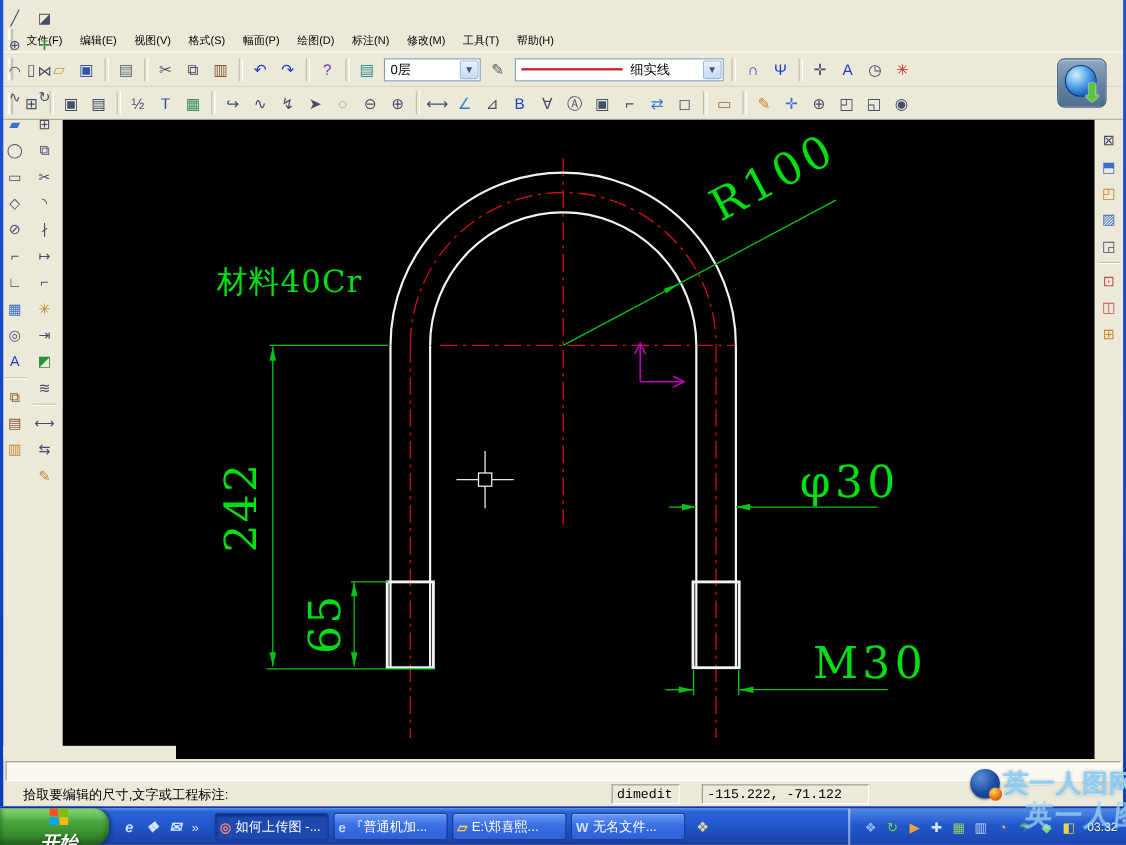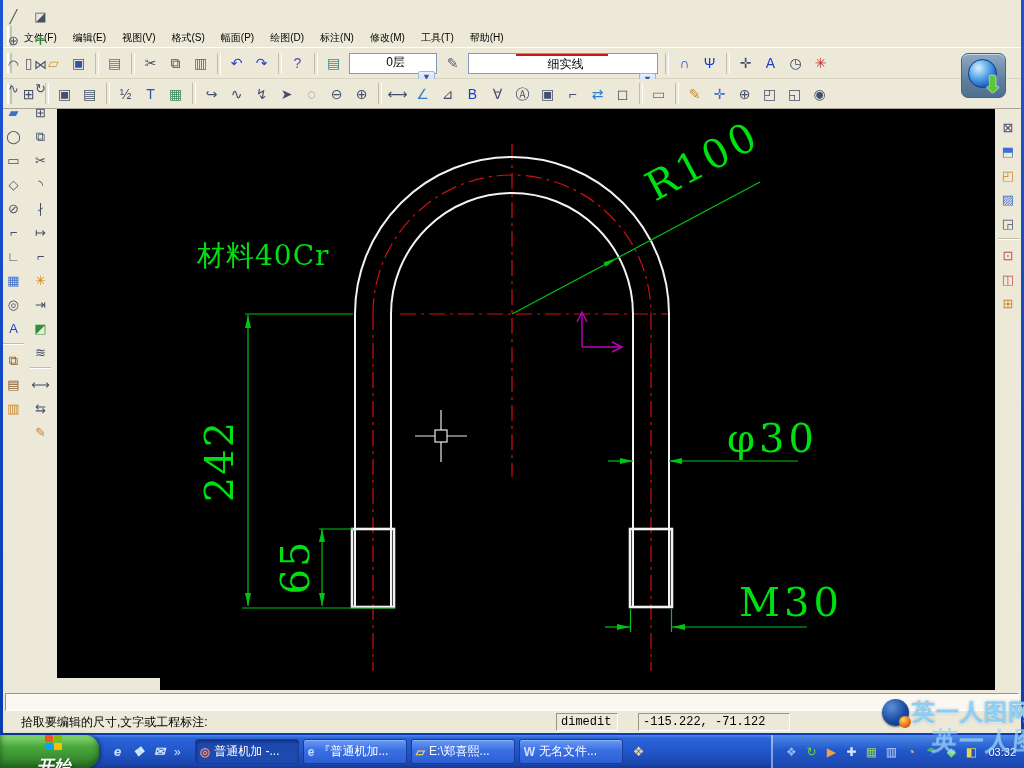--- a/index.html
+++ b/index.html
@@ -32,21 +32,21 @@
   .tbrow { position:absolute; left:3px; width:1018px; background:#ece9d8; display:flex; align-items:center; }
   .tb1 { top:48px; height:31px; border-bottom:1px solid #d8d4c0; }
   .tb2 { top:79px; height:30px; border-bottom:1px solid #aca899; }
   .tbtn { width:25px; height:23px; display:flex; align-items:center; justify-content:center;
     font-size:14px; color:#44506a; position:relative; flex:none; }
   .tbtn .glyph { line-height:1; }
   .tbtn.gap { margin-left:11px; }
   .tbtn.gap::before { content:''; position:absolute; left:-7px; top:1px; height:21px; width:2px;
     border-left:1px solid #c0bca8; border-right:1px solid #fff; }
   .combo { height:21px; background:#fff; border:1px solid #7f9db9; display:flex; align-items:center;
-    font-size:12px; margin:0 3px; padding-left:5px; position:relative;flex-direction:column; }
+    font-size:12px; margin:0 3px; padding-left:5px; position:relative; }
   .combo .arrow { margin-left:auto; width:17px; height:17px; margin-right:1px;
     background:linear-gradient(180deg,#e8f1fd,#c8daf4); border:1px solid #9cb8dc; border-radius:2px;
     font-size:9px; display:flex; align-items:center; justify-content:center; color:#3a5a8c; }
   .layer-combo { width:88px; }
   .ltype-combo { width:190px; }
   .ltype-sample { width:92px; height:2px; background:#cc1616; margin-right:7px; flex:none; }
 
   .update-btn { position:absolute; left:961px; top:53px; width:45px; height:45px; border-radius:7px;
     background:linear-gradient(180deg,#8fa9c4,#5f7f9f 60%,#4f6f8f); border:1px solid #44637f;
     box-shadow:inset 0 1px 0 #c8d8e8; z-index:5; }
@@ -591,21 +591,21 @@
           <span class="ql-icon">
             <span style="color: rgb(207, 232, 255);">✉</span>
           </span>
         </span>
       <span class="chevron">»</span>
     </div>
     <div class="tasks">
 
     <span class="task-btn active">
         <span class="task-icon" style="color: rgb(255, 138, 106);">◎</span>
-        <span class="task-label">普通机加 -...</span>
+        <span class="task-label">如何上传图 -...</span>
       </span>
         <span class="task-btn">
         <span class="task-icon" style="color: rgb(191, 224, 255);">e</span>
         <span class="task-label">『普通机加...</span>
       </span>
         <span class="task-btn">
         <span class="task-icon" style="color: rgb(255, 210, 74);">▱</span>
         <span class="task-label">E:\郑喜熙...</span>
       </span>
         <span class="task-btn">

